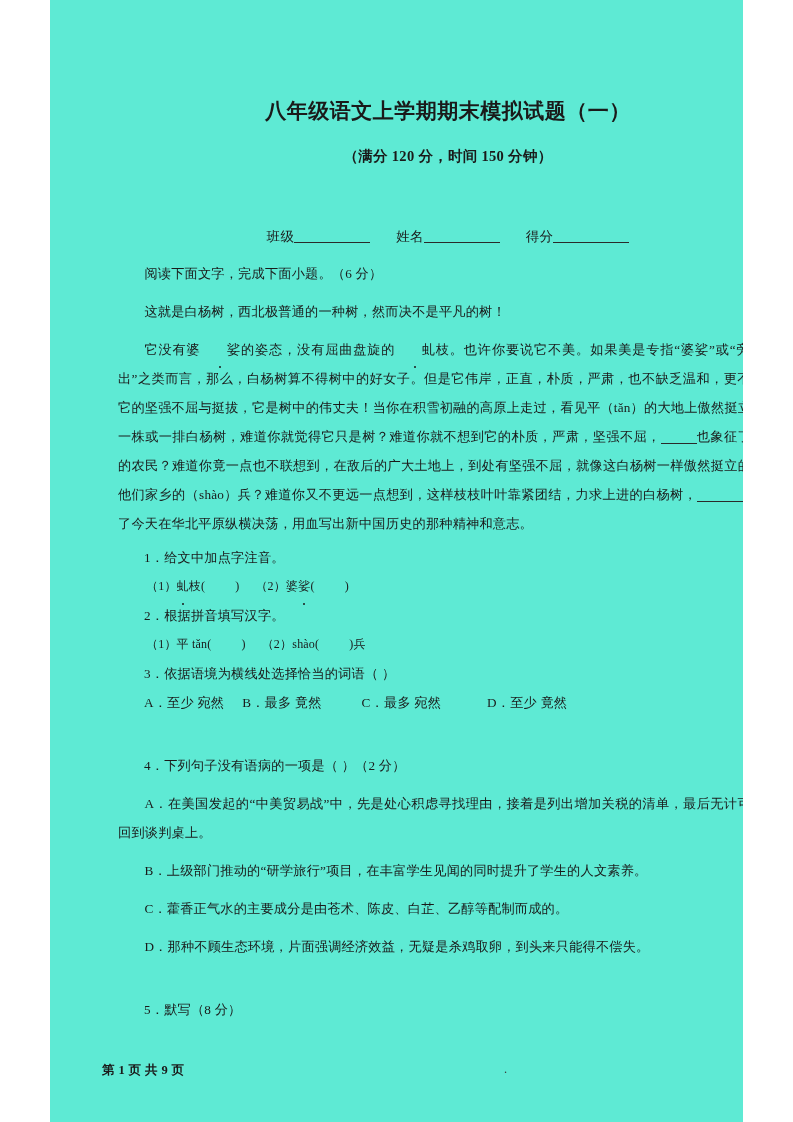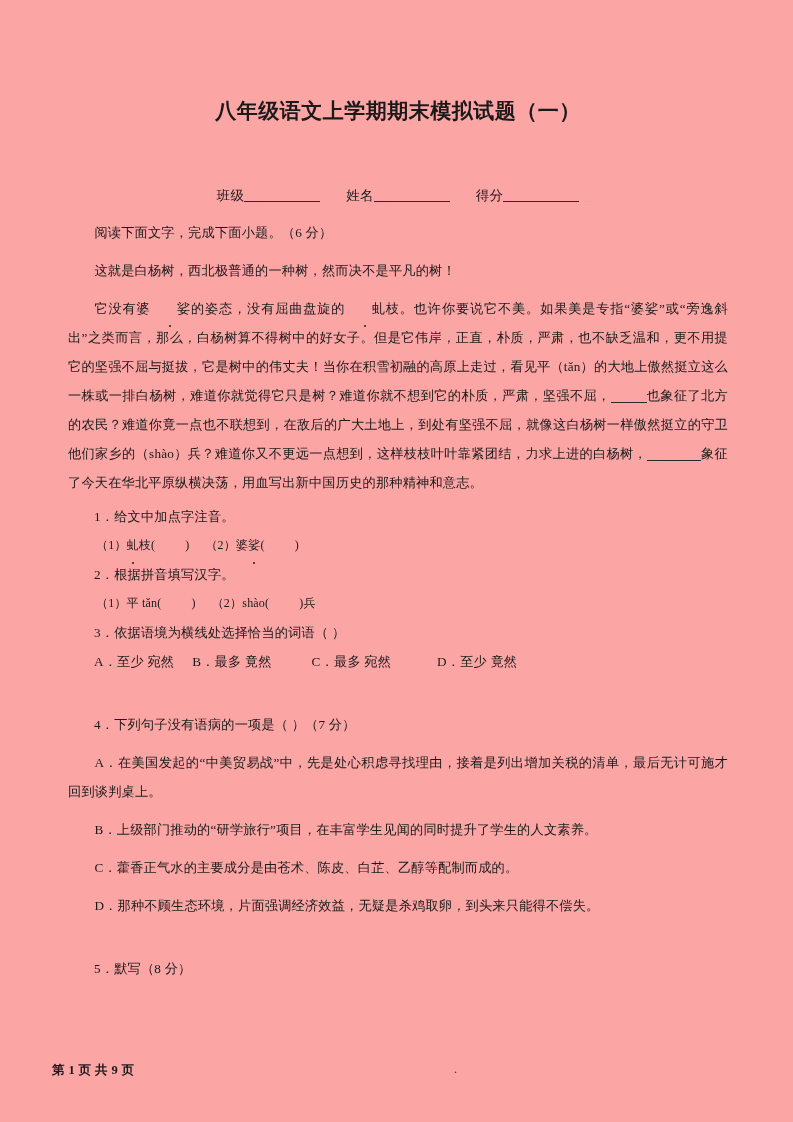--- a/index.html
+++ b/index.html
@@ -6,24 +6,24 @@
     margin: 0;
     padding: 0;
     background: #ffffff;
   }
   body {
     font-family: "Liberation Serif", "DejaVu Serif", serif;
     color: #1a1a1a;
   }
   .page {
     position: relative;
-    width: 793px;
+    width: 693px;
     height: 1122px;
     margin: 0 auto;
-    background: #fca5a5;
+    background: #5eead4;
     overflow: hidden;
     box-sizing: border-box;
   }
   .content {
     position: absolute;
     left: 68px;
     top: 0;
     width: 660px;
   }
 
@@ -170,20 +170,21 @@
 </style>
 </head>
 <body>
 
 <div class="page">
 
   <div class="content">
 
     <h1 class="doc-title">八年级语文上学期期末模拟试题（一）</h1>
 
+    <p class="doc-subtitle">（满分 120 分，时间 150 分钟）</p>
 
     <p class="info-line">
       <span class="fld"><span>班级</span><span class="rule"></span></span><span class="fld"><span>姓名</span><span class="rule"></span></span><span class="fld"><span>得分</span><span class="rule"></span></span>
     </p>
 
 
     <p class="para indent gap-md">阅读下面文字，完成下面小题。（6 分）</p>
 
     <p class="para indent gap-sm">这就是白杨树，西北极普通的一种树，然而决不是平凡的树！</p>
 
@@ -194,21 +195,21 @@
     <p class="sub-line"><span>（1）</span><span class="dot-em">虬</span><span>枝(</span><span class="paren-gap"></span><span>)</span><span class="spacer-mid"></span><span>（2）婆</span><span class="dot-em">娑</span><span>(</span><span class="paren-gap"></span><span>)</span></p>
 
     <p class="q-line"><span>2．</span><span>根据拼音填写汉字。</span></p>
 
     <p class="sub-line"><span>（1）平 tǎn(</span><span class="paren-gap"></span><span>)</span><span class="spacer-mid"></span><span>（2）shào(</span><span class="paren-gap"></span><span>)兵</span></p>
 
     <p class="q-line"><span>3．</span><span>依据语境为横线处选择恰当的词语（  ）</span></p>
 
     <p class="opt-line"><span class="opt opt-gap-1">A．至少  宛然</span><span class="opt opt-gap-2">B．最多  竟然</span><span class="opt opt-gap-3">C．最多  宛然</span><span class="opt">D．至少  竟然</span></p>
 
-    <p class="q-line gap-xl"><span>4．</span><span>下列句子没有语病的一项是（  ）（7 分）</span></p>
+    <p class="q-line gap-xl"><span>4．</span><span>下列句子没有语病的一项是（  ）（2 分）</span></p>
 
     <p class="para indent gap-sm">A．在美国发起的“中美贸易战”中，先是处心积虑寻找理由，接着是列出增加关税的清单，最后无计可施才回到谈判桌上。</p>
 
     <p class="para indent gap-sm">B．上级部门推动的“研学旅行”项目，在丰富学生见闻的同时提升了学生的人文素养。</p>
 
     <p class="para indent gap-sm">C．藿香正气水的主要成分是由苍术、陈皮、白芷、乙醇等配制而成的。</p>
 
     <p class="para indent gap-sm">D．那种不顾生态环境，片面强调经济效益，无疑是杀鸡取卵，到头来只能得不偿失。</p>
 
     <p class="q-line gap-xl"><span>5．</span><span>默写（8 分）</span></p>

